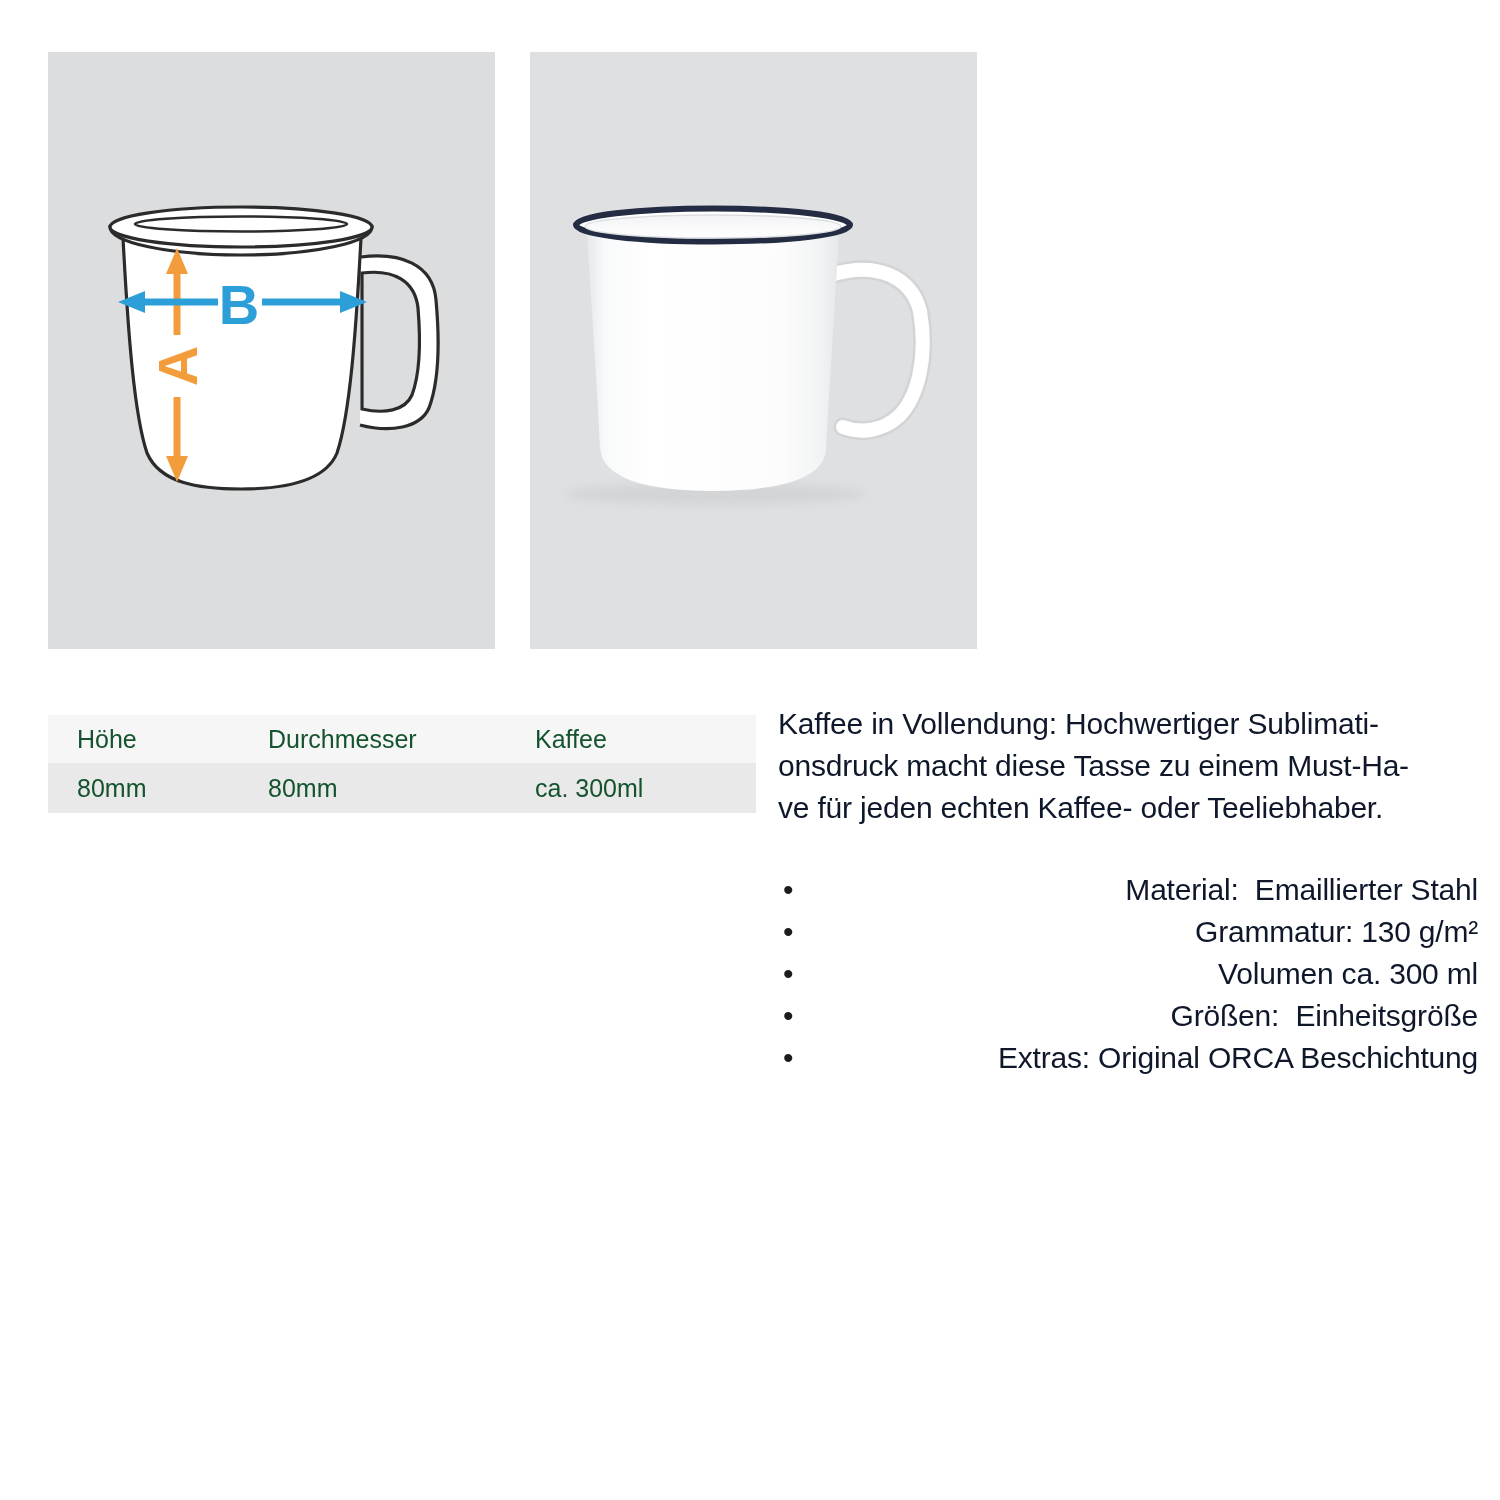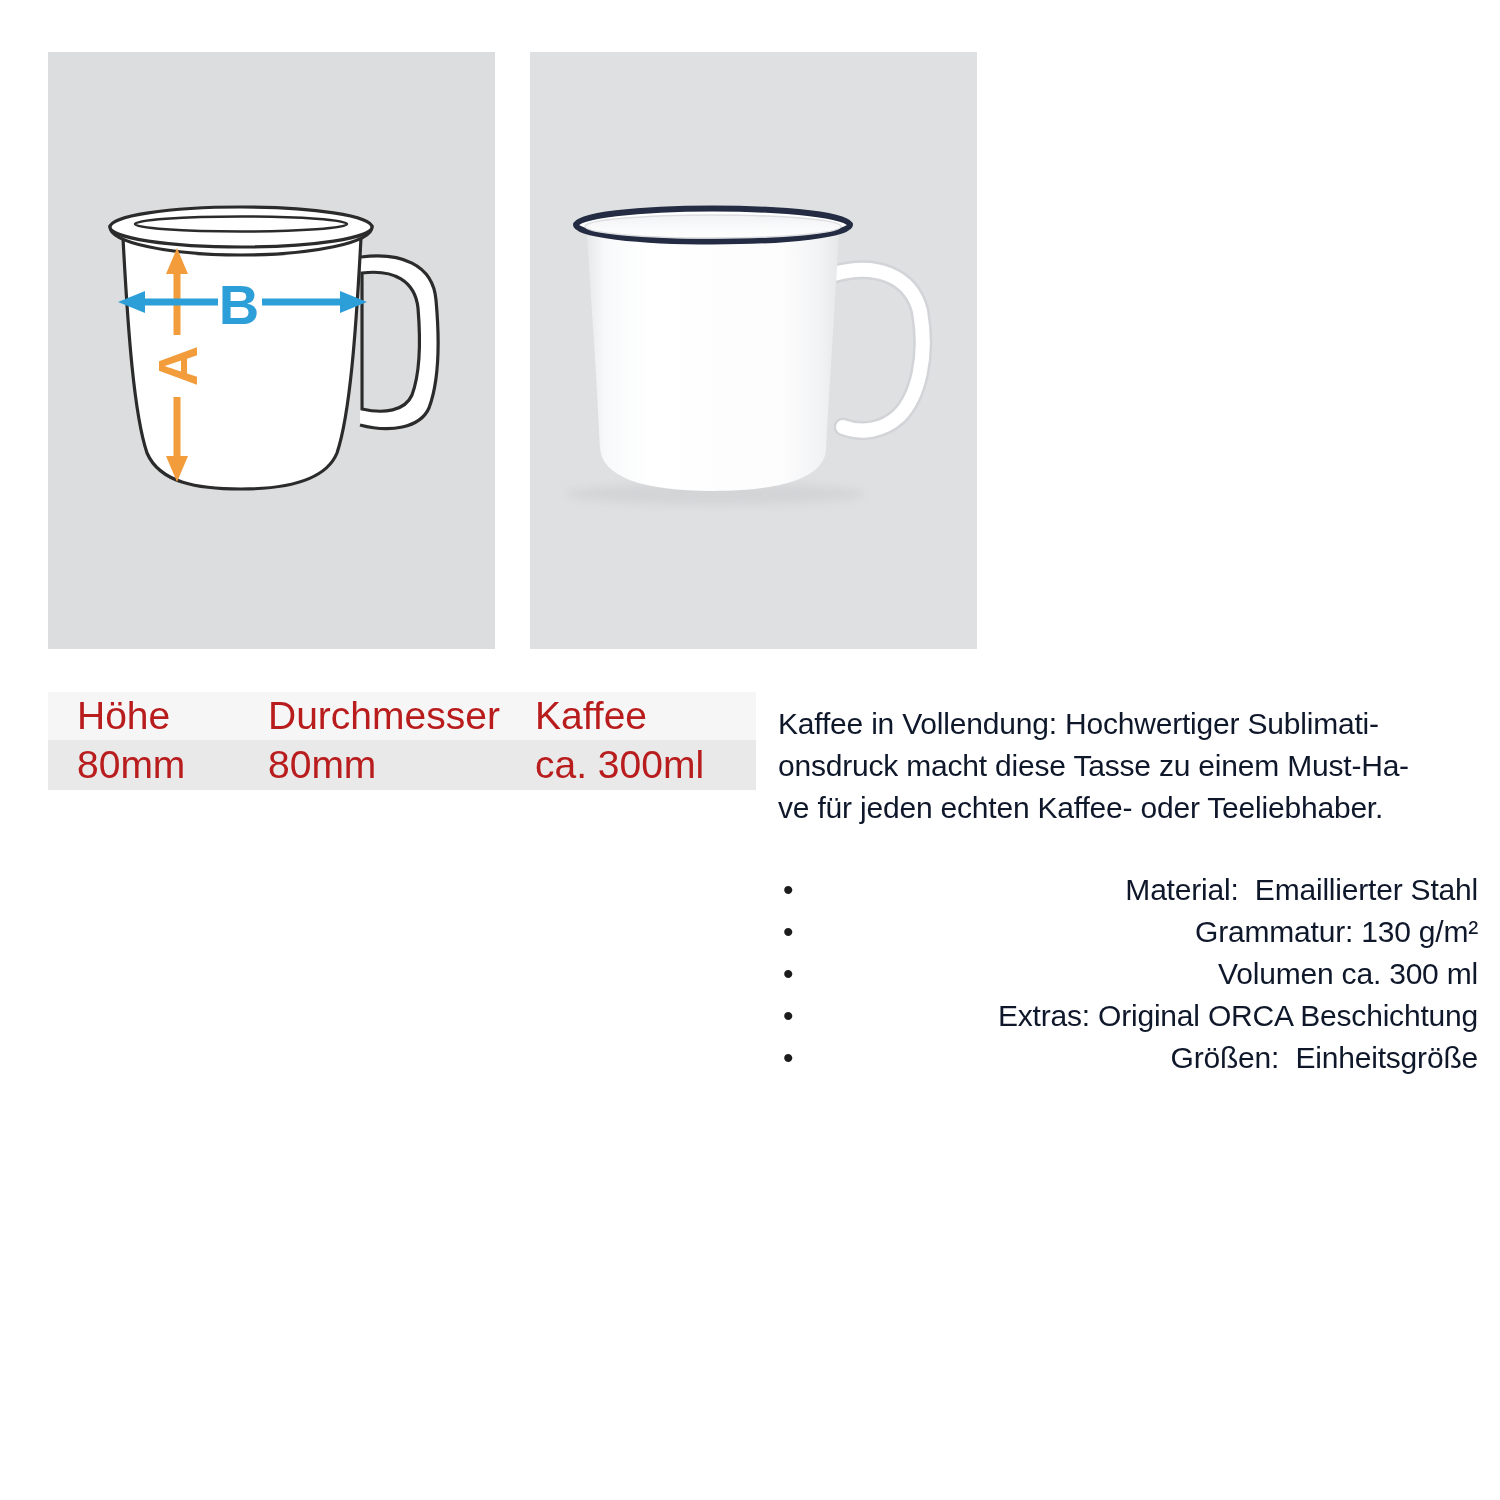--- a/index.html
+++ b/index.html
@@ -7,21 +7,21 @@
     width:1500px; height:1500px; position:relative; background:#ffffff;
     font-family:"Liberation Sans", sans-serif;
     -webkit-font-smoothing:antialiased;
   }
   .panel { position:absolute; top:52px; width:447px; height:597px; overflow:hidden; }
   .panel-left  { left:48px;  background:#dcddde; }
   .panel-right { left:530px; background:#dfe0e1; }
   .panel svg { display:block; width:447px; height:597px; }
 
   
-  .size-table { position:absolute; left:48px; top:692px; width:708px; font-size:39px; color:#b91c1c; }
+  .size-table { position:absolute; left:48px; top:715px; width:708px; font-size:25px; color:#14532d; }
   .size-row { display:grid; grid-template-columns:220px 267px 221px; align-items:center; }
   .size-row.header { height:48px; background:#f6f6f6; }
   .size-row.data   { height:50px; background:#e9e9e9; }
   .size-cell { padding-left:0; }
   .size-cell.first { padding-left:29px; }
 
   
   .description { position:absolute; left:778px; top:703px; width:700px; color:#0f172a;
                  font-size:30px; line-height:42px; letter-spacing:-0.2px; }
   .desc-intro { margin:0; white-space:pre-line; }
@@ -116,16 +116,16 @@
 </div>
 
 <div class="description">
   <p class="desc-intro">Kaffee in Vollendung: Hochwertiger Sublimati-
 onsdruck macht diese Tasse zu einem Must-Ha-
 ve für jeden echten Kaffee- oder Teeliebhaber.</p>
   <ul class="attr-list">
     <li>Material:  Emaillierter Stahl</li>
     <li>Grammatur: 130 g/m²</li>
     <li>Volumen ca. 300 ml</li>
+    <li>Größen:  Einheitsgröße</li>
     <li>Extras: Original ORCA Beschichtung</li>
-    <li>Größen:  Einheitsgröße</li>
   </ul>
 </div>
 
 </body></html>

